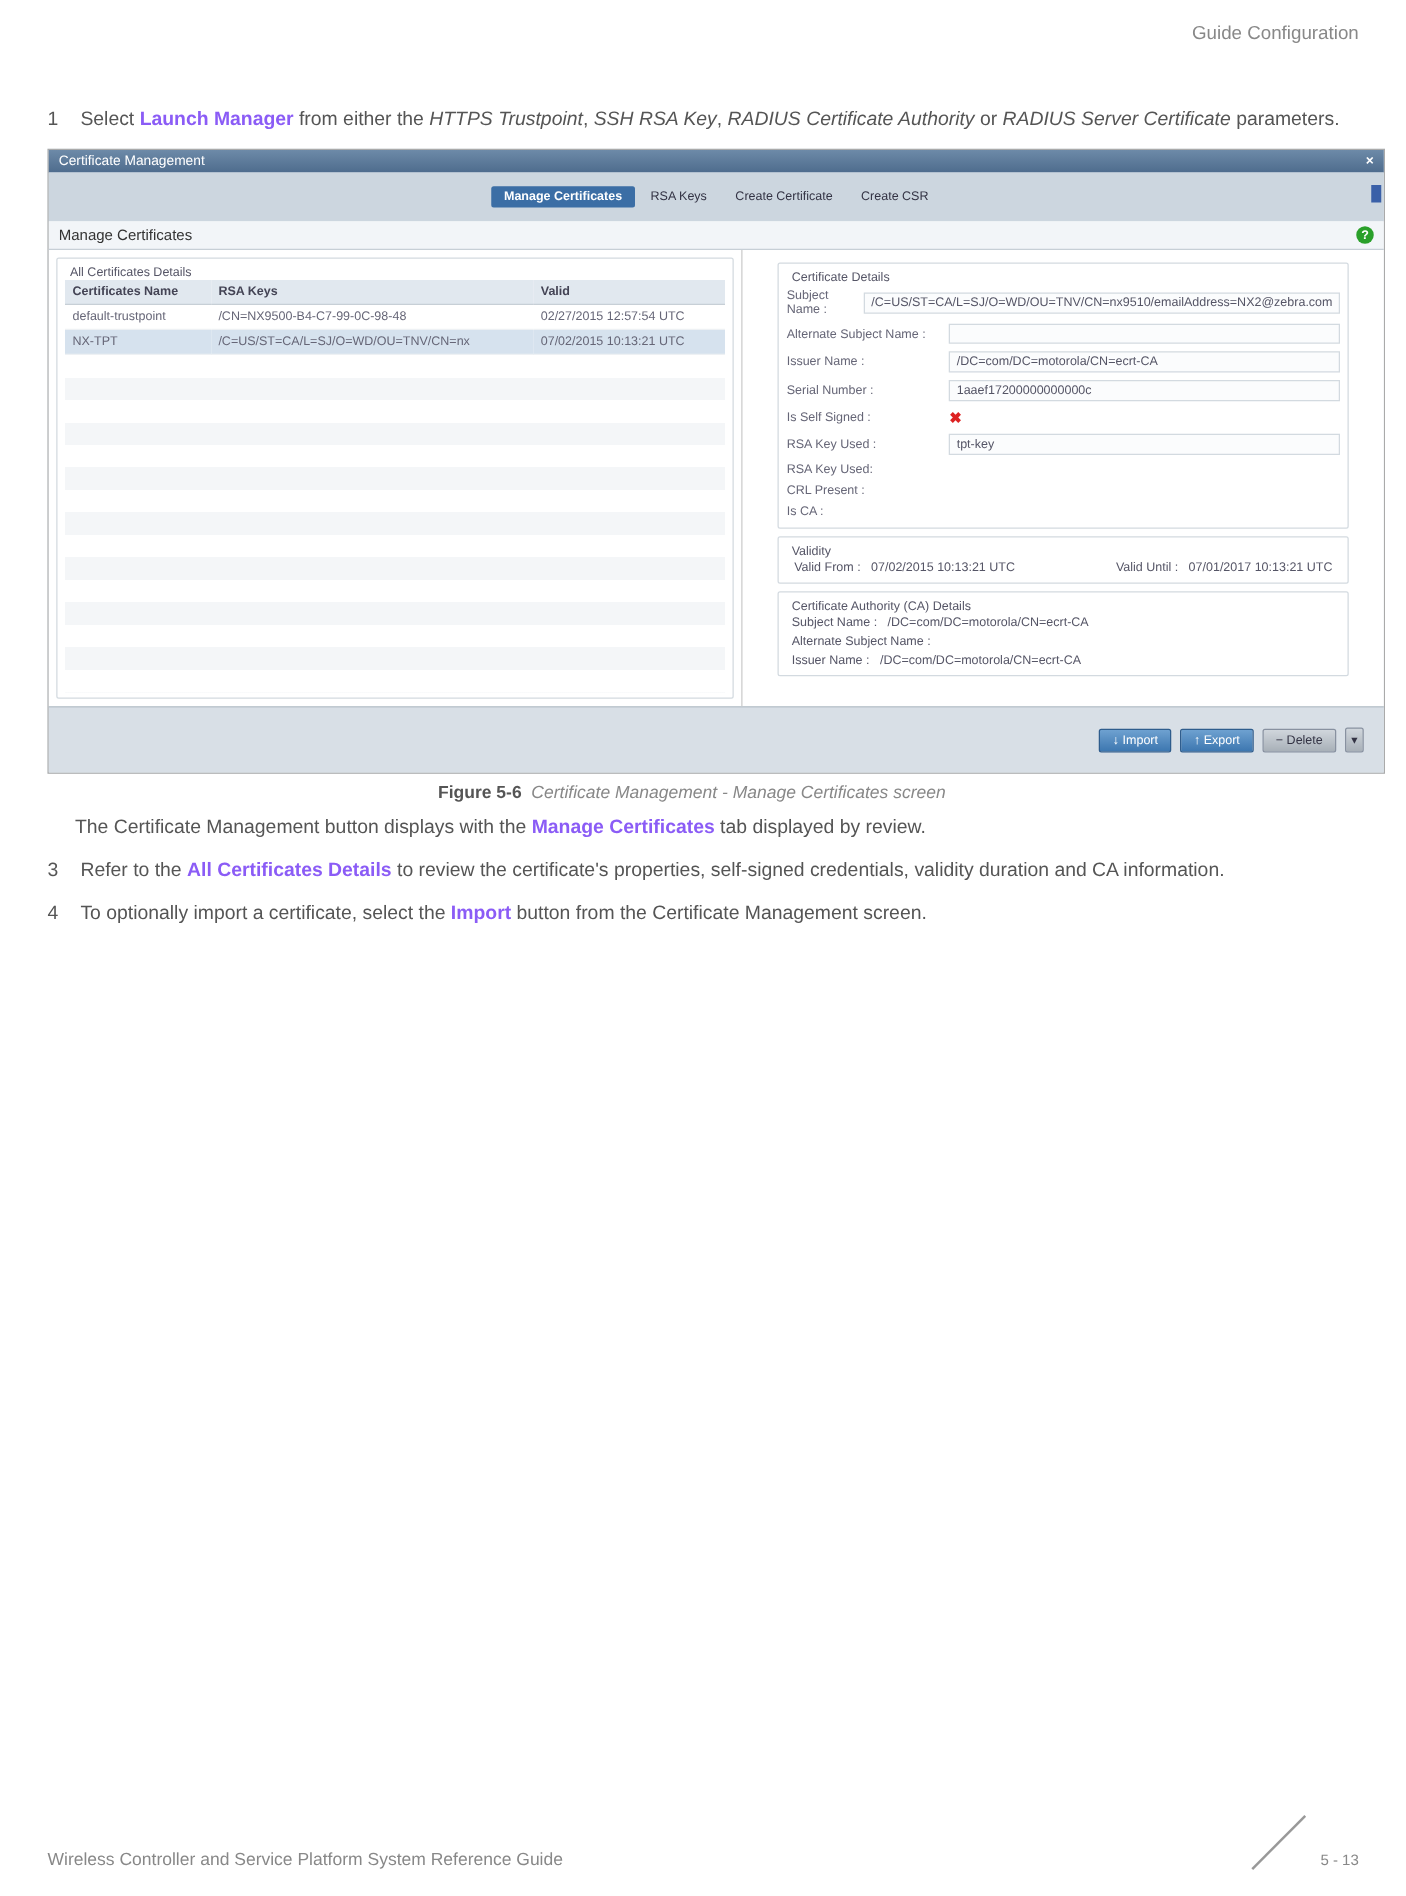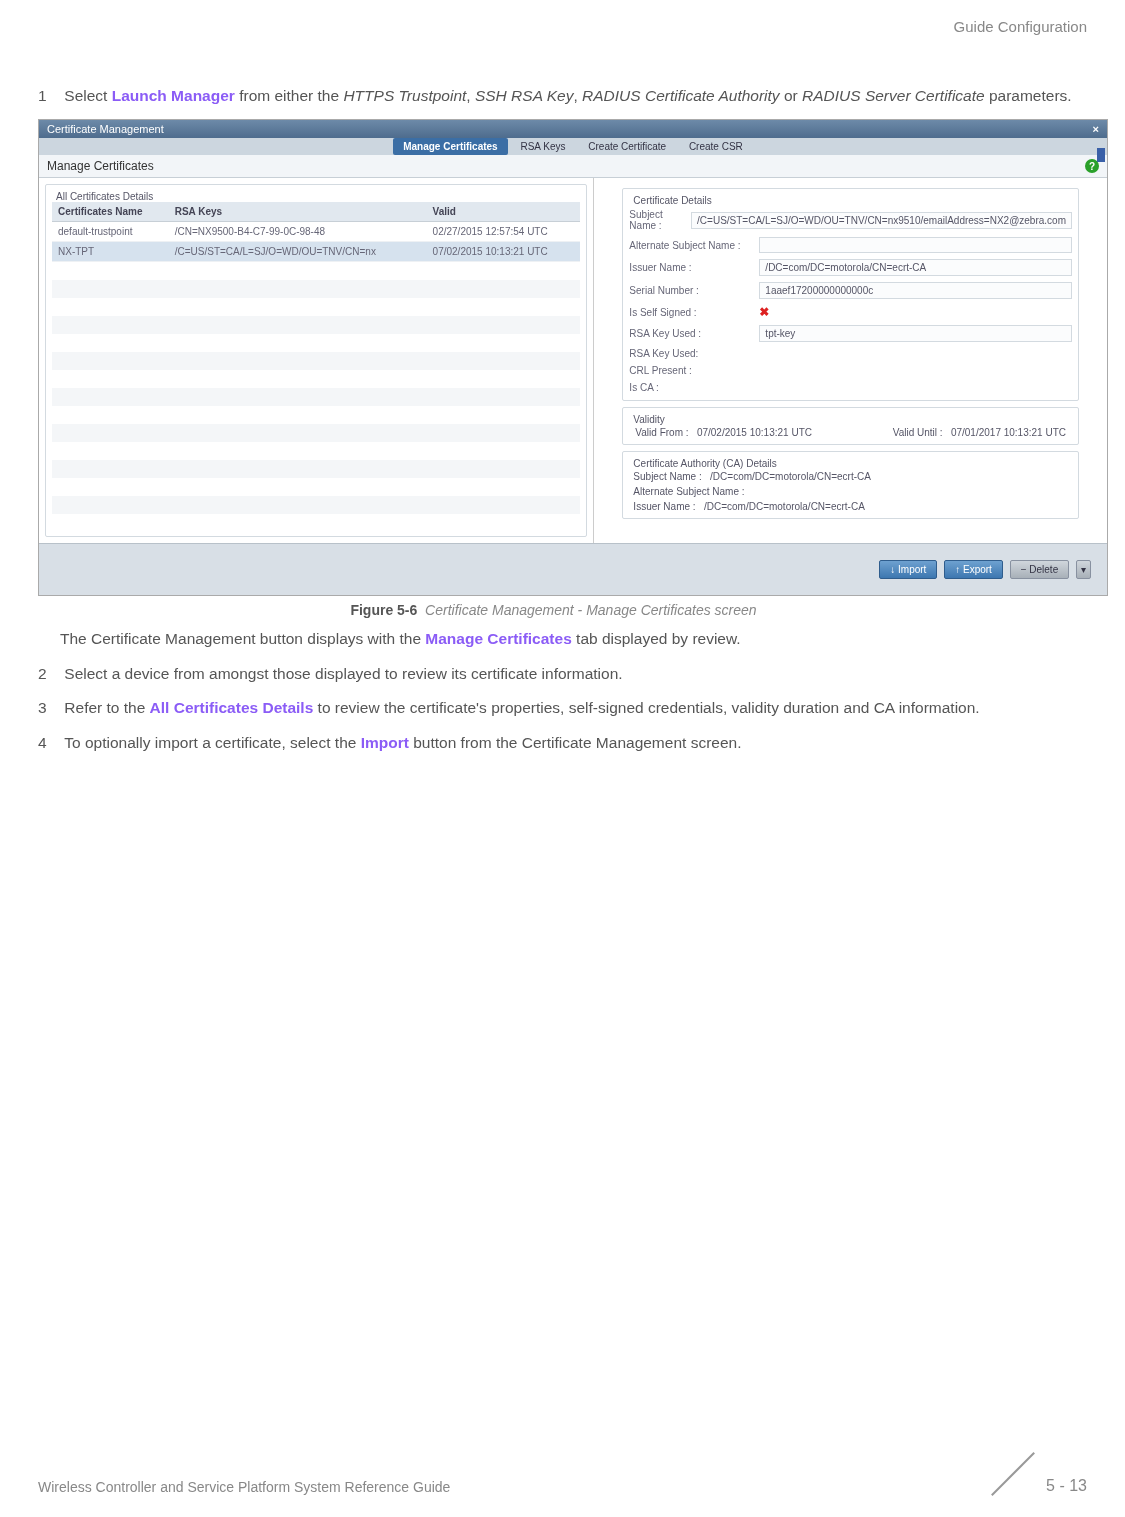--- a/index.html
+++ b/index.html
@@ -66,21 +66,21 @@
     padding: 3px 8px;
     font-size: 11px;
     display: flex;
     justify-content: space-between;
     align-items: center;
   }
   .ss-title .close { font-weight: bold; cursor: default; }
   .ss-tabs {
     background: #ccd6df;
     text-align: center;
-    padding: 0 0;
+    padding: 11px 0;
   }
   .ss-tab {
     display: inline-block;
     padding: 3px 10px;
     font-size: 10px;
     color: #334;
   }
   .ss-tab.active {
     background: #3b6ea5;
     color: #fff;
@@ -150,21 +150,21 @@
     bottom: 22px;
     left: 38px;
     right: 38px;
     display: flex;
     justify-content: space-between;
     align-items: flex-end;
   }
   .footer-left { color: #888; font-size: 14px; font-weight: 300; }
   .footer-right {
     display: flex; align-items: flex-end; gap: 12px;
-    color: #888; font-size: 16px;
+    color: #888; font-size: 12px;
   }
   .slash-mark {
     width: 42px; height: 42px; position: relative;
   }
   .slash-mark::before {
     content: ""; position: absolute;
     width: 60px; height: 2px; background: #999;
     transform: rotate(-45deg);
     top: 20px; left: -9px;
   }
@@ -293,24 +293,20 @@
   </div>
 
   <div class="fig-caption">
     <b>Figure 5-6</b>&nbsp;&nbsp;<span class="italic">Certificate Management - Manage Certificates screen</span>
   </div>
 
   <div class="step" style="padding-left:60px;">
     <span>The Certificate Management button displays with the </span><span class="bold-ui">Manage Certificates</span><span> tab displayed by review.</span>
   </div>
 
-  <div class="step">
-    <span class="num">2</span>
-    <span class="body">Select a device from amongst those displayed to review its certificate information.</span>
-  </div>
 
   <div class="step">
     <span class="num">3</span>
     <span class="body">
       <span>Refer to the </span><span class="bold-ui">All Certificates Details</span><span> to review the certificate's properties, self-signed credentials, validity duration and CA information.</span>
     </span>
   </div>
 
   <div class="step">
     <span class="num">4</span>

